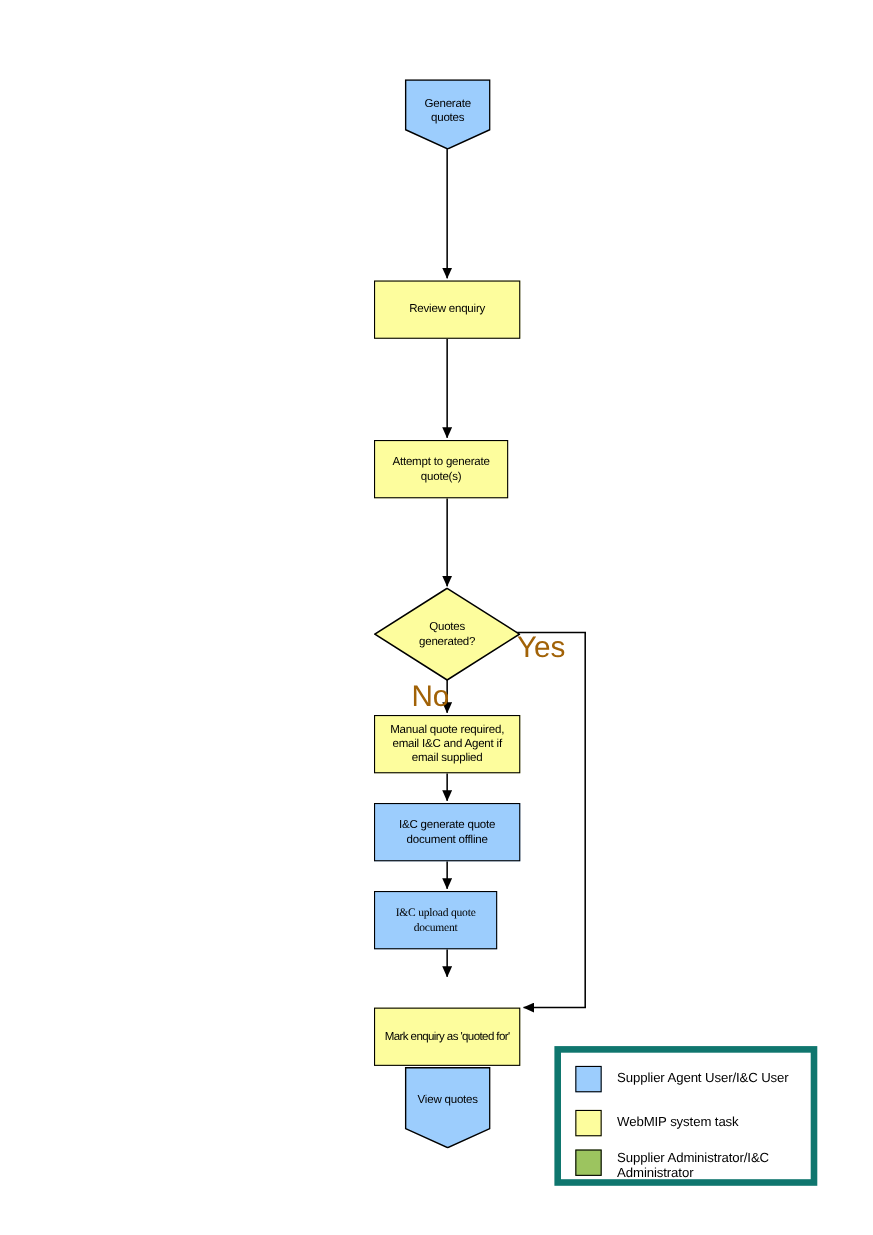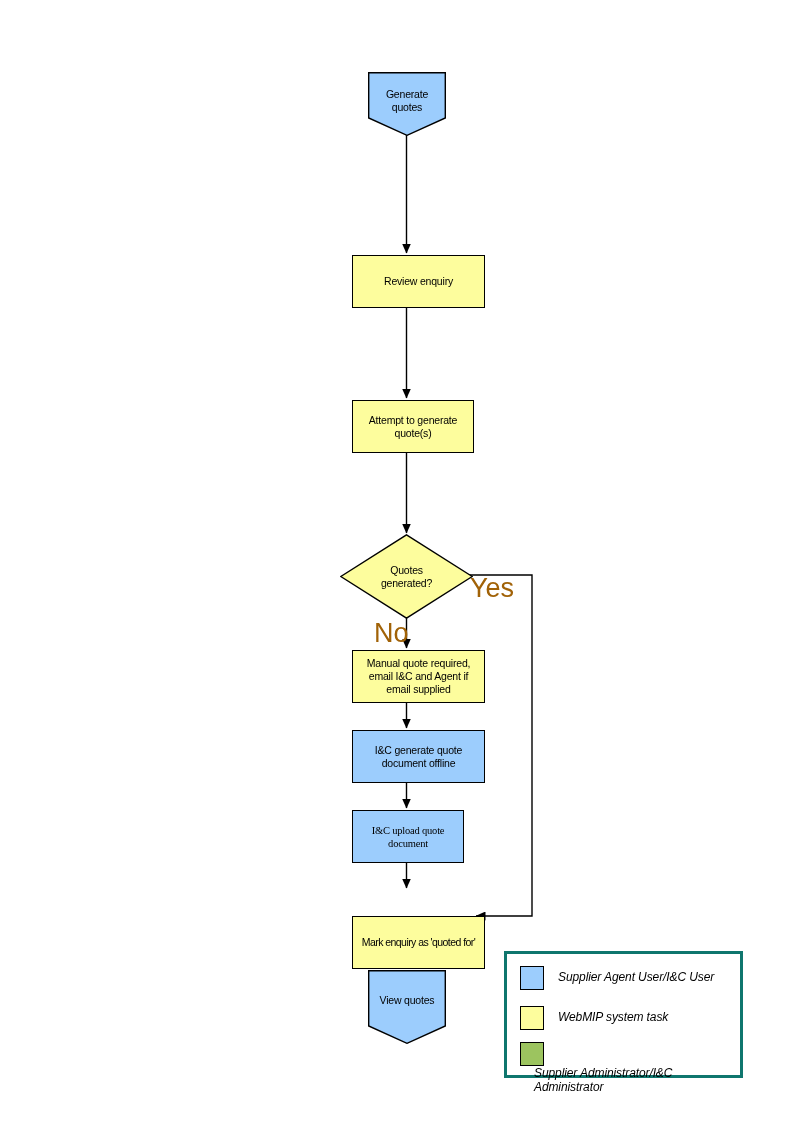--- a/index.html
+++ b/index.html
@@ -28,21 +28,20 @@
     justify-content: center;
     text-align: center;
     font-size: 10.5px;
     line-height: 13px;
     color: #000000;
     letter-spacing: -0.2px;
     z-index: 3;
   }
   .rect {
     border: 1px solid #000000;
-    margin-left: 12px;
   }
   .fill-blue { background: #9ccdfd; }
   .fill-yellow { background: #fdfd9d; }
   .fill-green  { background: #9cc45f; }
 
   .penta-wrap {
     position: absolute;
     z-index: 3;
   }
   .penta-wrap svg { display: block; }
@@ -78,25 +77,24 @@
     z-index: 4;
     white-space: nowrap;
   }
   
   #legend {
     position: absolute;
     left: 504px;
     top: 951px;
     width: 239px;
     height: 127px;
-    border: 3px solid #0f766e;
+    border: 6px solid #0f766e;
     background: #ffffff;
     box-sizing: border-box;
     z-index: 5;
-    font-style: italic;
   }
   .legend-row {
     position: absolute;
     left: 13px;
     display: flex;
     align-items: flex-start;
   }
   .legend-swatch {
     width: 24px;
     height: 24px;
@@ -108,21 +106,21 @@
     margin-left: 14px;
     font-size: 12px;
     line-height: 14px;
     color: #000;
     letter-spacing: -0.1px;
     white-space: pre-line;
     padding-top: 4px;
   }
   #legend-row-0 { top: 12px; }
   #legend-row-1 { top: 52px; }
-  #legend-row-2 { top: 88px; flex-direction: column; }
+  #legend-row-2 { top: 88px; }
   #legend-row-2 .legend-text { padding-top: 0; }
 </style>
 </head>
 <body>
 
 <svg id="canvas" viewBox="0 0 794 1123" xmlns="http://www.w3.org/2000/svg">
   <defs>
     <marker id="arrowhead" markerWidth="10" markerHeight="9" refX="9.5" refY="4.5" orient="auto" markerUnits="userSpaceOnUse">
       <path d="M0,0 L10,4.5 L0,9 z" fill="#000000"></path>
     </marker>

